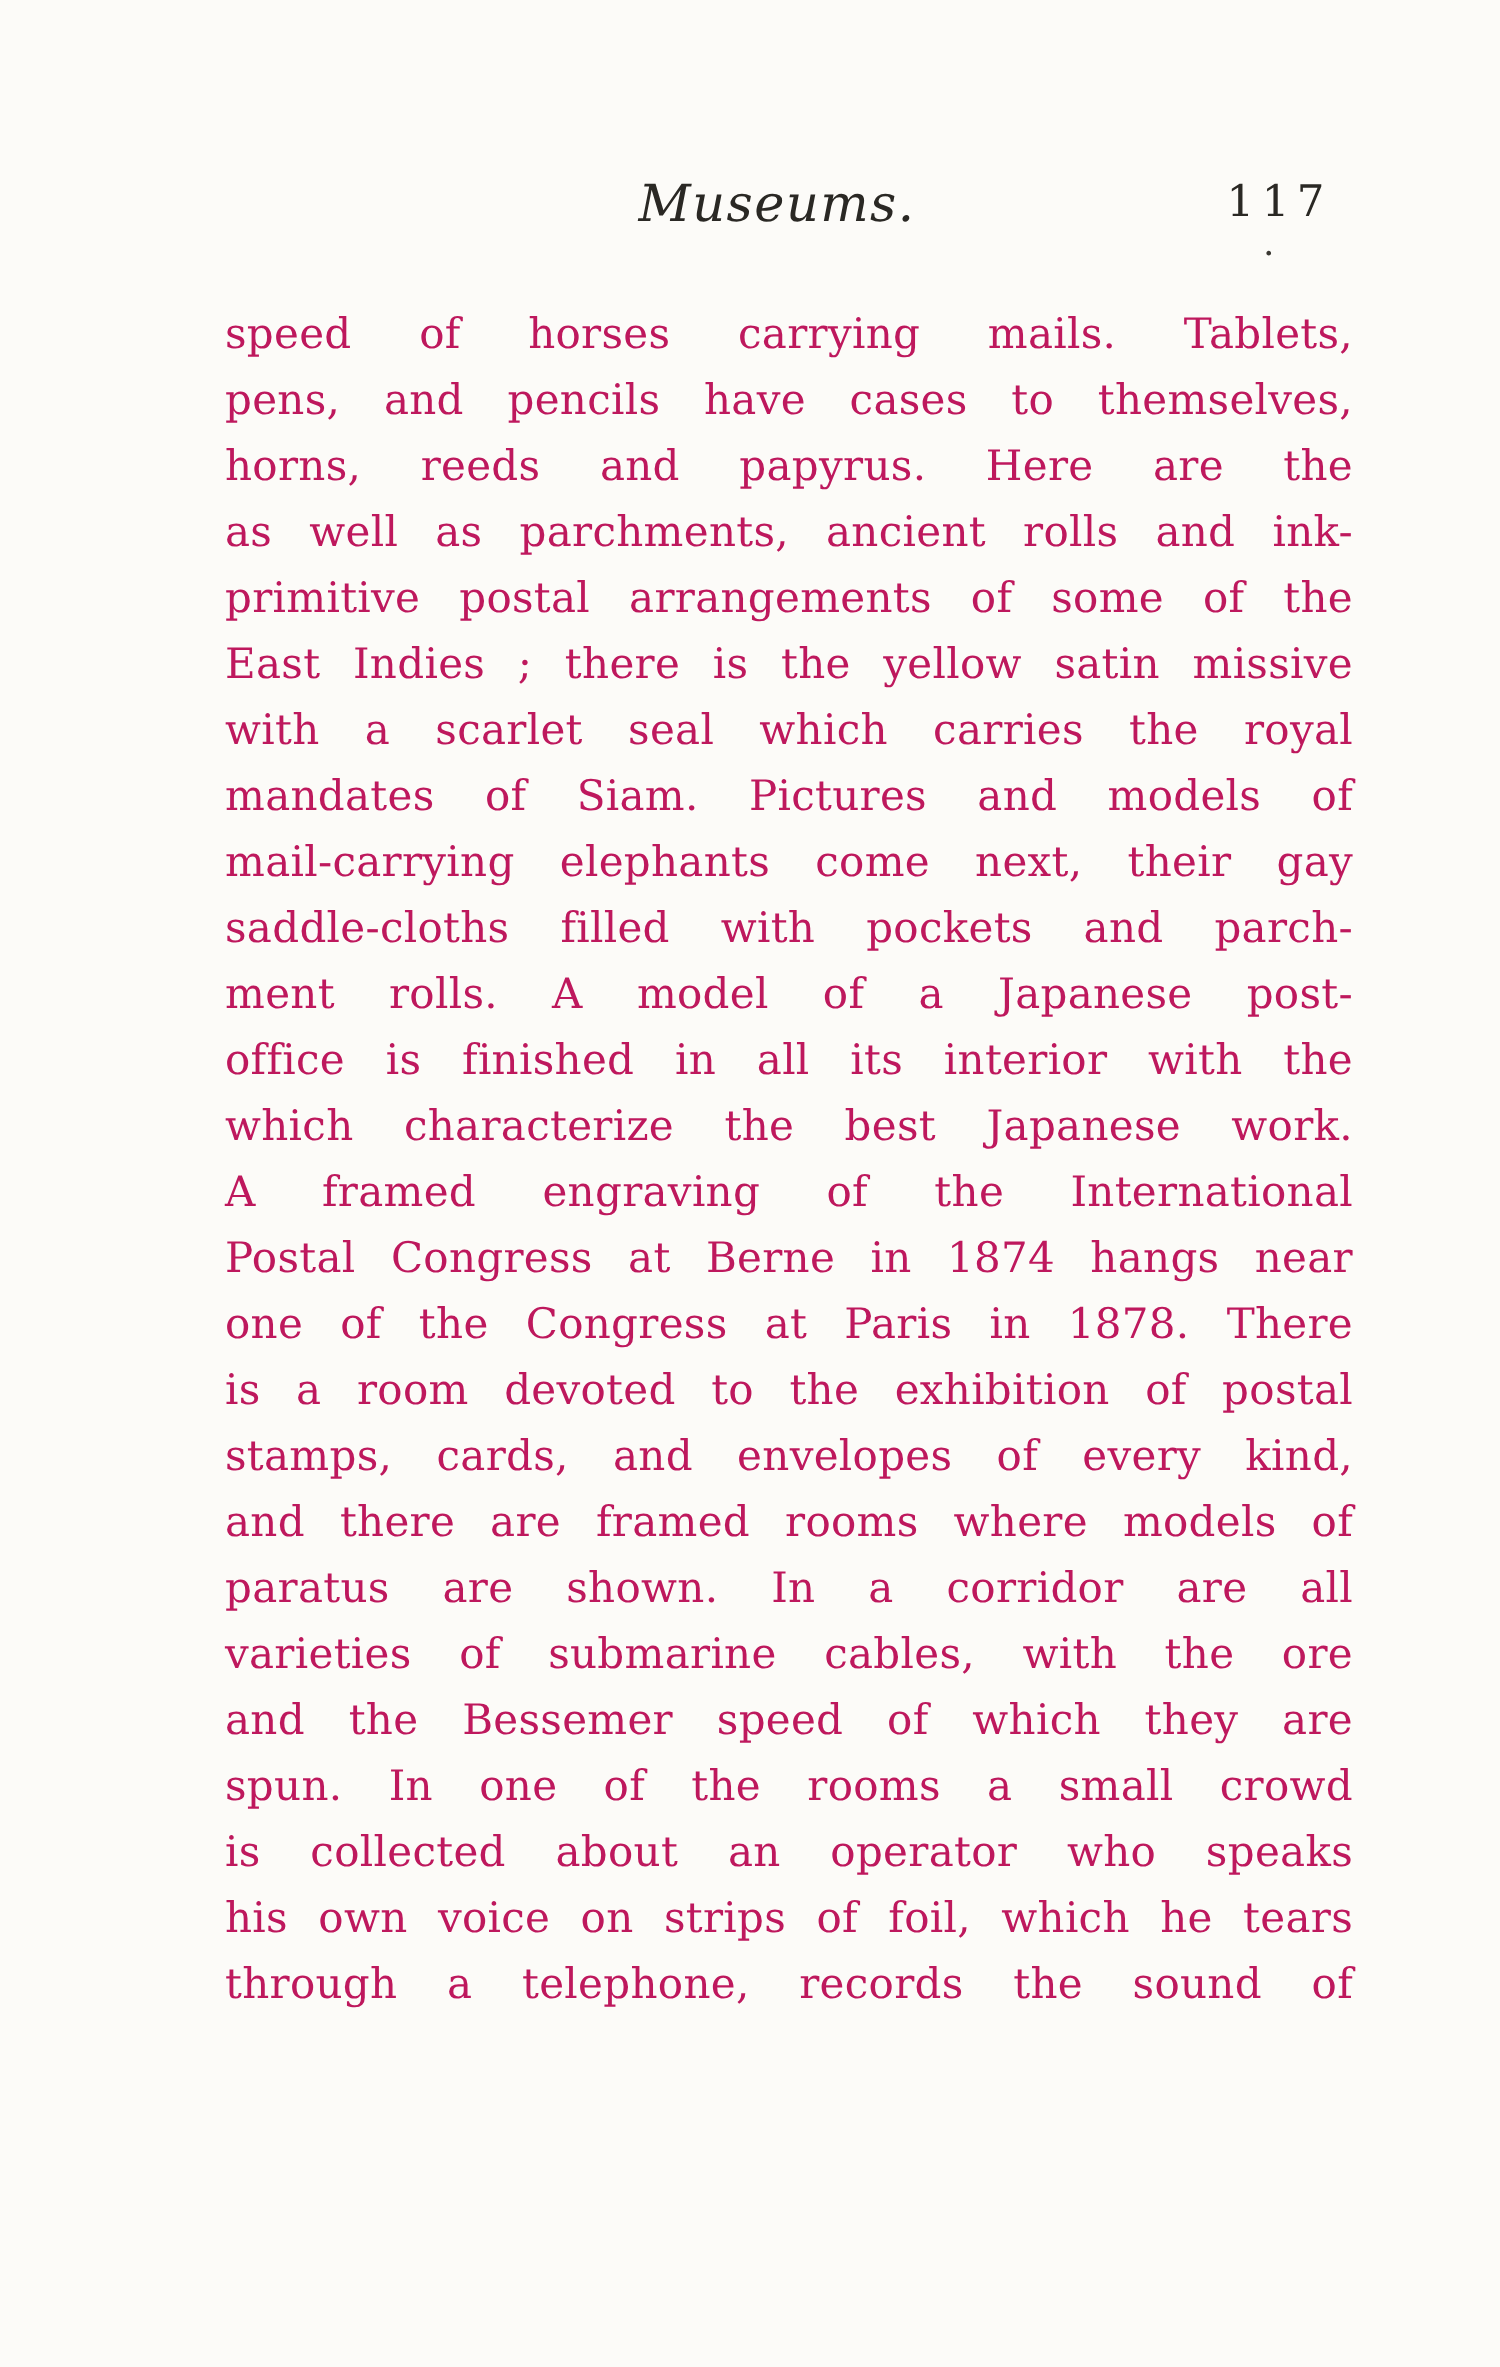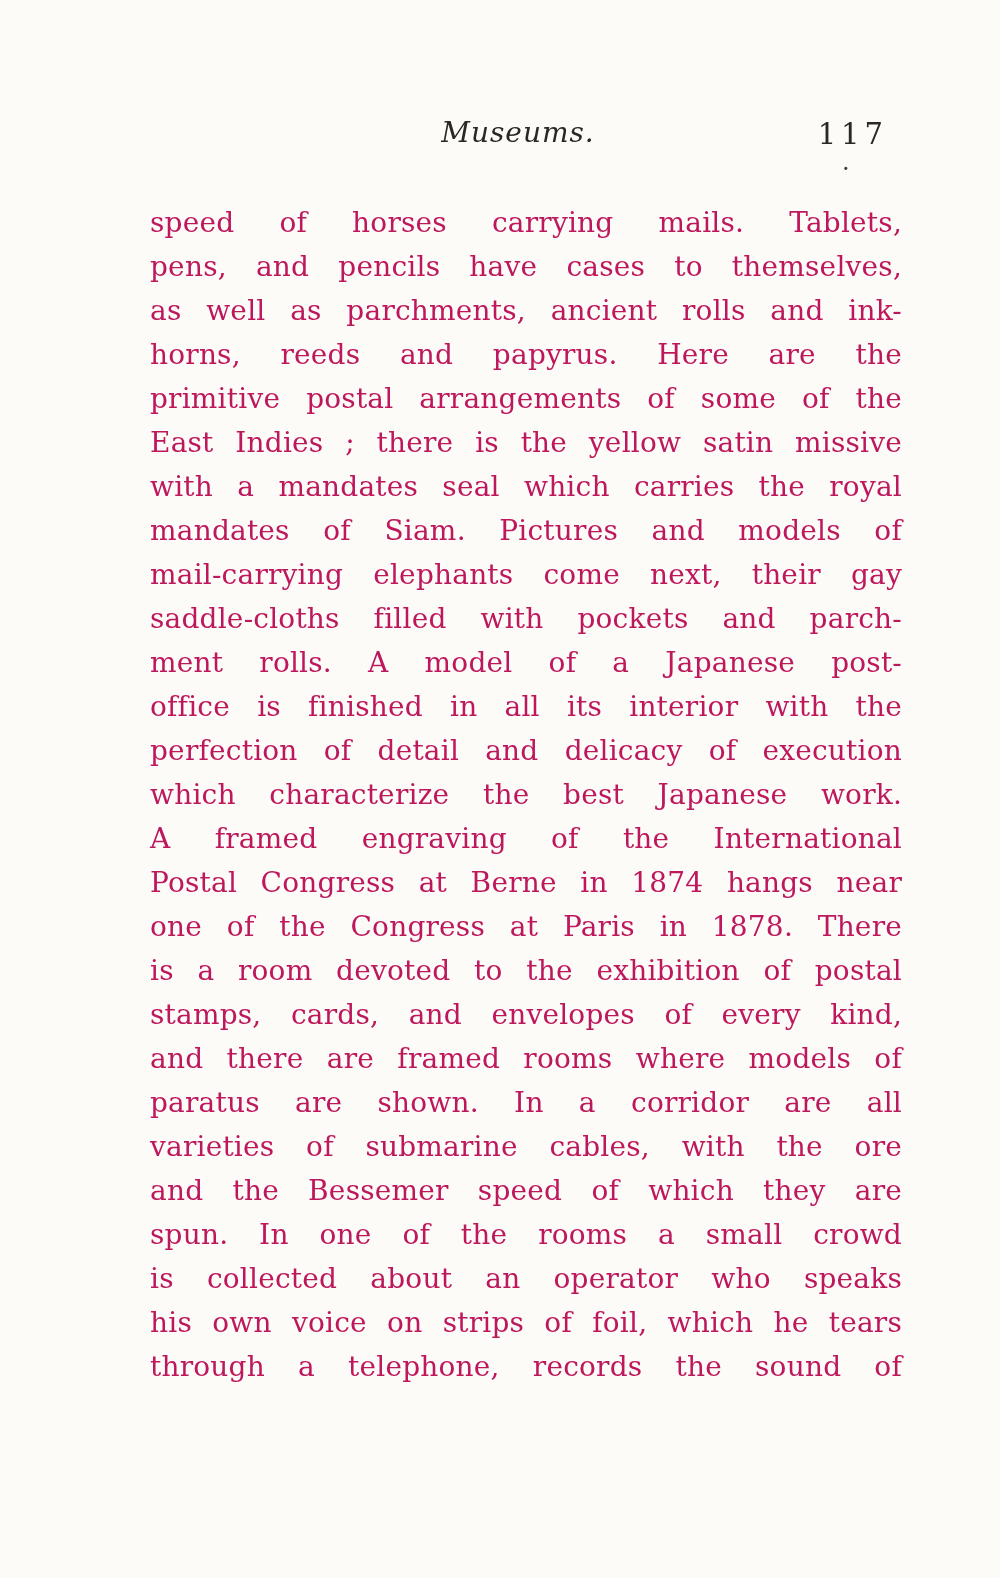--- a/index.html
+++ b/index.html
@@ -26,21 +26,21 @@
     width: 752px;
     height: 44px;
   }
 
   .running-title {
     position: absolute;
     left: 0;
     right: 16px;
     text-align: center;
     font-style: italic;
-    font-size: 28px;
+    font-size: 34px;
     letter-spacing: 1px;
     color: #2a2824;
   }
 
   .page-number {
     position: absolute;
     right: 14px;
     top: 1px;
     font-size: 29px;
     letter-spacing: 5px;
@@ -81,31 +81,30 @@
   <header class="page-header">
     <span class="running-title">Museums.</span>
     <span class="page-number">117</span>
   </header>
 
   <span class="artifact-dot">.</span>
 
   <main class="body-text">
       <div class="text-line">speed of horses carrying mails.  Tablets,</div>
       <div class="text-line">pens, and pencils have cases to themselves,</div>
+      <div class="text-line">horns, reeds and papyrus.  Here are the</div>
       <div class="text-line">as well as parchments, ancient rolls and ink-</div>
-      <div class="text-line">horns, reeds and papyrus.  Here are the</div>
       <div class="text-line">primitive postal arrangements of some of the</div>
       <div class="text-line">East Indies ;  there is the yellow satin missive</div>
-      <div class="text-line">with a mandates seal which carries the royal</div>
+      <div class="text-line">with a scarlet seal which carries the royal</div>
       <div class="text-line">mandates of Siam.  Pictures and models of</div>
       <div class="text-line">mail-carrying elephants come next, their gay</div>
       <div class="text-line">saddle-cloths filled with pockets and parch-</div>
       <div class="text-line">ment rolls.  A model of a Japanese post-</div>
       <div class="text-line">office is finished in all its interior with the</div>
-      <div class="text-line">perfection of detail and delicacy of execution</div>
       <div class="text-line">which characterize the best Japanese work.</div>
       <div class="text-line">A framed engraving of the International</div>
       <div class="text-line">Postal Congress at Berne in 1874 hangs near</div>
       <div class="text-line">one of the Congress at Paris in 1878.  There</div>
       <div class="text-line">is a room devoted to the exhibition of postal</div>
       <div class="text-line">stamps, cards, and envelopes of every kind,</div>
       <div class="text-line">and there are framed rooms where models of</div>
       <div class="text-line">paratus are shown.  In a corridor are all</div>
       <div class="text-line">varieties of submarine cables, with the ore</div>
       <div class="text-line">and the Bessemer speed of which they are</div>

